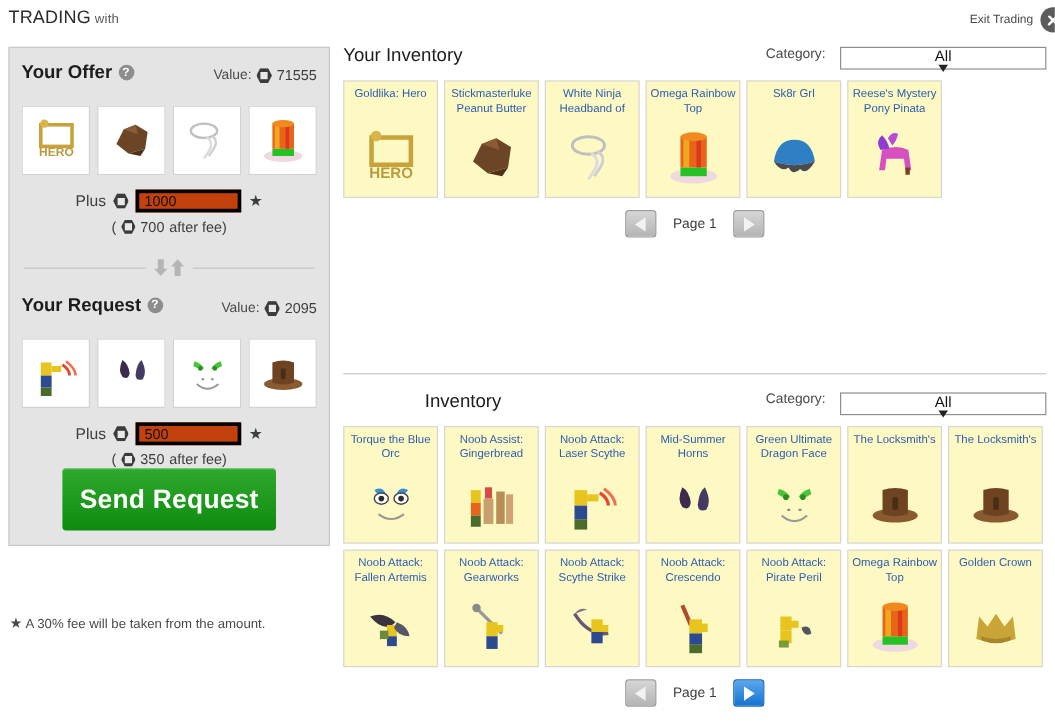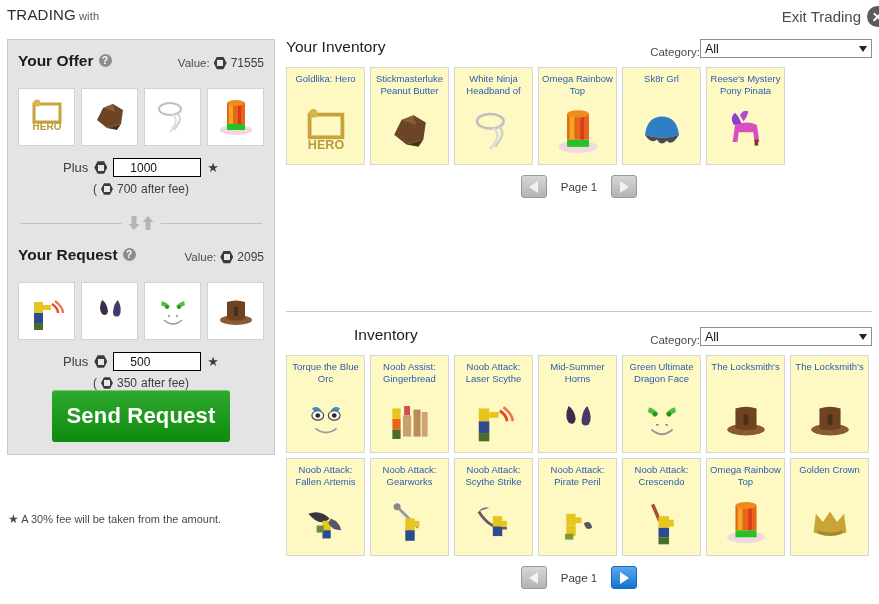--- a/index.html
+++ b/index.html
@@ -6,21 +6,21 @@
   body{
     width:879px;height:604px;background:#ffffff;
     font-family:"Liberation Sans", sans-serif;
     color:#333;overflow:hidden;position:relative;
   }
   
   .topbar{position:absolute;left:0;top:0;width:879px;height:32px;padding-left:15px;}
   .trading-title{position:absolute;left:7px;top:6px;font-size:15px;color:#2b2b2b;letter-spacing:.2px;}
   .trading-title .with{font-size:11px;color:#5a5a5a;margin-left:3px;}
   .exit-wrap{position:absolute;right:6px;top:6px;display:flex;align-items:center;gap:6px;}
-  .exit-label{font-size:15px;color:#4a4a4a;}
+  .exit-label{font-size:10px;color:#4a4a4a;}
   .close-icon{width:21px;height:21px;border-radius:50%;background:#5c5c5c;position:relative;display:inline-block;}
   .close-icon:before,.close-icon:after{content:"";position:absolute;left:5px;top:9.5px;width:11px;height:2.4px;background:#fff;border-radius:1px;}
   .close-icon:before{transform:rotate(45deg);}
   .close-icon:after{transform:rotate(-45deg);}
 
   
   .offer-panel{
     position:absolute;left:7px;top:39px;width:268px;height:416px;
     background:#e4e4e4;border:1px solid #c9c9c9;box-sizing:border-box;
   }
@@ -36,22 +36,22 @@
   .rbx.sm:after{left:3px;top:3px;width:6px;height:6px;}
   .val-num{font-size:12px;color:#3d3d3d;}
 
   .slot-row{display:flex;gap:6px;margin:6px 10px 0 10px;}
   .slot{width:58px;height:58px;background:#fff;border:1px solid #d2d2d2;box-sizing:border-box;
     display:flex;align-items:center;justify-content:center;overflow:hidden;}
   .slot svg{display:block;}
 
   .plus-row{display:flex;align-items:center;justify-content:center;gap:6px;margin-top:12px;}
   .plus-lbl{font-size:13px;color:#3d3d3d;}
-  .amt-input{width:88px;height:19px;border:1px solid #000000;background:#ffffff;font-size:12px;
-    color:#111;padding:0 16px;box-sizing:border-box;font-family:"Liberation Sans",sans-serif;}
+  .amt-input{width:88px;height:19px;border:3px solid #000000;background:#c2410c;font-size:12px;
+    color:#111;padding:0 4px;box-sizing:border-box;font-family:"Liberation Sans",sans-serif;}
   .star{font-size:13px;color:#3d3d3d;}
   .afterfee{display:flex;align-items:center;justify-content:center;gap:4px;margin-top:5px;font-size:12px;color:#3d3d3d;}
 
   .mid-div{position:relative;margin:16px 12px 0 12px;height:22px;}
   .mid-div .line{position:absolute;top:11px;left:0;width:100%;height:1px;background:#c2c2c2;}
   .mid-div .arrows{position:absolute;left:50%;top:0;transform:translateX(-50%);background:#e4e4e4;padding:0 6px;height:22px;display:flex;align-items:center;gap:1px;}
 
   .send-wrap{text-align:center;}
   .send-btn{display:inline-block;width:178px;height:52px;border:0;cursor:pointer;
     background:linear-gradient(#2faa2f,#0e8a0e);border-radius:3px;color:#fff;
@@ -60,24 +60,24 @@
   .fee-note{position:absolute;left:8px;top:512px;font-size:11px;color:#4a4a4a;}
   .fee-note .st{font-size:12px;}
 
   
   .inv-sec{position:absolute;}
   .inv-top{left:286px;top:38px;width:586px;}
   .inv-bot{left:286px;top:326px;width:586px;}
   .inv-head{position:relative;height:24px;}
   .inv-title{font-size:15.5px;color:#1c1c1c;position:absolute;left:0;top:0;}
   .inv-title.indent{left:68px;}
-  .cat-wrap{position:absolute;right:0;top:1px;display:flex;align-items:flex-end;gap:0;}
+  .cat-wrap{position:absolute;right:0;top:1px;display:flex;align-items:flex-start;gap:12px;}
   .cat-lbl{font-size:11.5px;color:#4a4a4a;}
   .cat-select{width:172px;height:19px;border:1px solid #8f8f8f;background:#fff;font-size:12.5px;
-    color:#111;padding:0 4px;box-sizing:border-box;position:relative;display:flex;align-items:center;}
+    color:#111;padding:0 4px;box-sizing:border-box;position:relative;display:flex;align-items:center;flex-direction:column;}
   .cat-select .cv{flex:1;}
   .cat-arrow{width:0;height:0;border-left:4px solid transparent;border-right:4px solid transparent;border-top:6px solid #222;}
 
   .grid{display:flex;flex-wrap:wrap;gap:5px;margin-top:5px;}
   .card{width:79px;height:98px;background:#fef9c3;border:1px solid #d6d6d6;box-sizing:border-box;
     display:flex;flex-direction:column;align-items:center;padding-top:5px;}
   .card .nm{font-size:9.5px;line-height:12px;color:#2a5db0;text-align:center;width:74px;
     height:24px;overflow:hidden;}
   .card .thumb{flex:1;display:flex;align-items:center;justify-content:center;width:100%;}
 
@@ -462,40 +462,40 @@
           <svg width="54" height="54" viewBox="0 0 46 46">
             <path d="M10 14 q10 16 24 14" stroke="#6b5570" stroke-width="2.4" fill="none"></path>
             <path d="M10 14 q4-5 9-3 q-6 2-9 3 Z" fill="#8a6a90"></path>
             <rect x="22" y="18" width="8" height="9" fill="#e8c51e"></rect>
             <rect x="22" y="27" width="8" height="8" fill="#2b4a8f"></rect>
             <rect x="29" y="22" width="5" height="5" fill="#e8c51e"></rect>
           </svg>
         </div>
     </div>
     <div class="card">
+      <div class="nm">Noob Attack: Crescendo</div>
+      <div class="thumb">
+          <svg width="54" height="54" viewBox="0 0 46 46">
+            <path d="M15 8 L21 22" stroke="#b04a2a" stroke-width="3"></path>
+            <rect x="20" y="18" width="9" height="10" fill="#e8c51e"></rect>
+            <rect x="20" y="28" width="9" height="8" fill="#2b4a8f"></rect>
+            <rect x="20" y="36" width="9" height="6" fill="#4a6b2a"></rect>
+            <rect x="28" y="21" width="5" height="6" fill="#e8c51e"></rect>
+          </svg>
+        </div>
+    </div>
+    <div class="card">
       <div class="nm">Noob Attack: Pirate Peril</div>
       <div class="thumb">
           <svg width="54" height="54" viewBox="0 0 46 46">
             <rect x="13" y="16" width="8" height="10" fill="#e8c51e"></rect>
             <rect x="13" y="26" width="8" height="9" fill="#e8c51e"></rect>
             <rect x="20" y="19" width="6" height="5" fill="#e8c51e"></rect>
             <path d="M28 24 q6-3 7 4 q-5 3-7-4 Z" fill="#55555f"></path>
             <rect x="12" y="33" width="7" height="5" fill="#7a9a3a"></rect>
-          </svg>
-        </div>
-    </div>
-    <div class="card">
-      <div class="nm">Noob Attack: Crescendo</div>
-      <div class="thumb">
-          <svg width="54" height="54" viewBox="0 0 46 46">
-            <path d="M15 8 L21 22" stroke="#b04a2a" stroke-width="3"></path>
-            <rect x="20" y="18" width="9" height="10" fill="#e8c51e"></rect>
-            <rect x="20" y="28" width="9" height="8" fill="#2b4a8f"></rect>
-            <rect x="20" y="36" width="9" height="6" fill="#4a6b2a"></rect>
-            <rect x="28" y="21" width="5" height="6" fill="#e8c51e"></rect>
           </svg>
         </div>
     </div>
     <div class="card">
       <div class="nm">Omega Rainbow Top</div>
       <div class="thumb">
           <svg width="54" height="54" viewBox="0 0 46 46">
             <ellipse cx="23" cy="36" rx="16" ry="5" fill="#efd8e0"></ellipse>
             <rect x="14" y="30" width="18" height="6" fill="#25c225"></rect>
             <rect x="14" y="9" width="18" height="21" fill="#e8641b"></rect>

